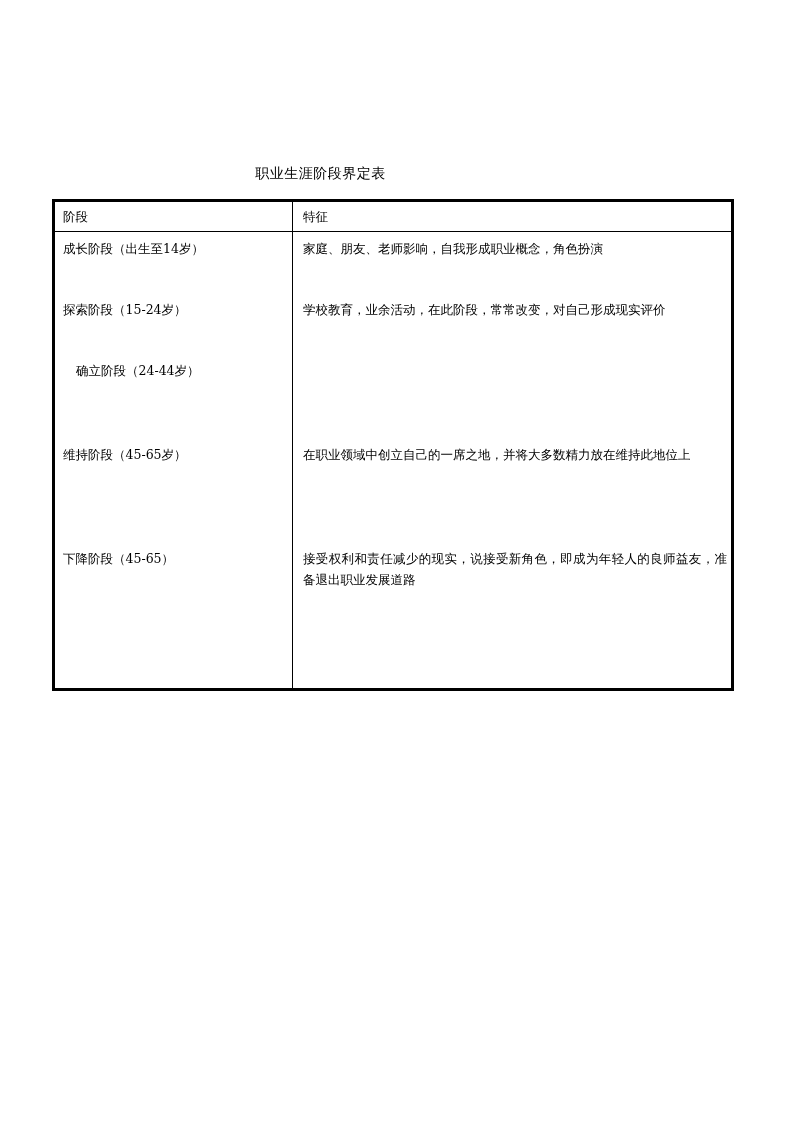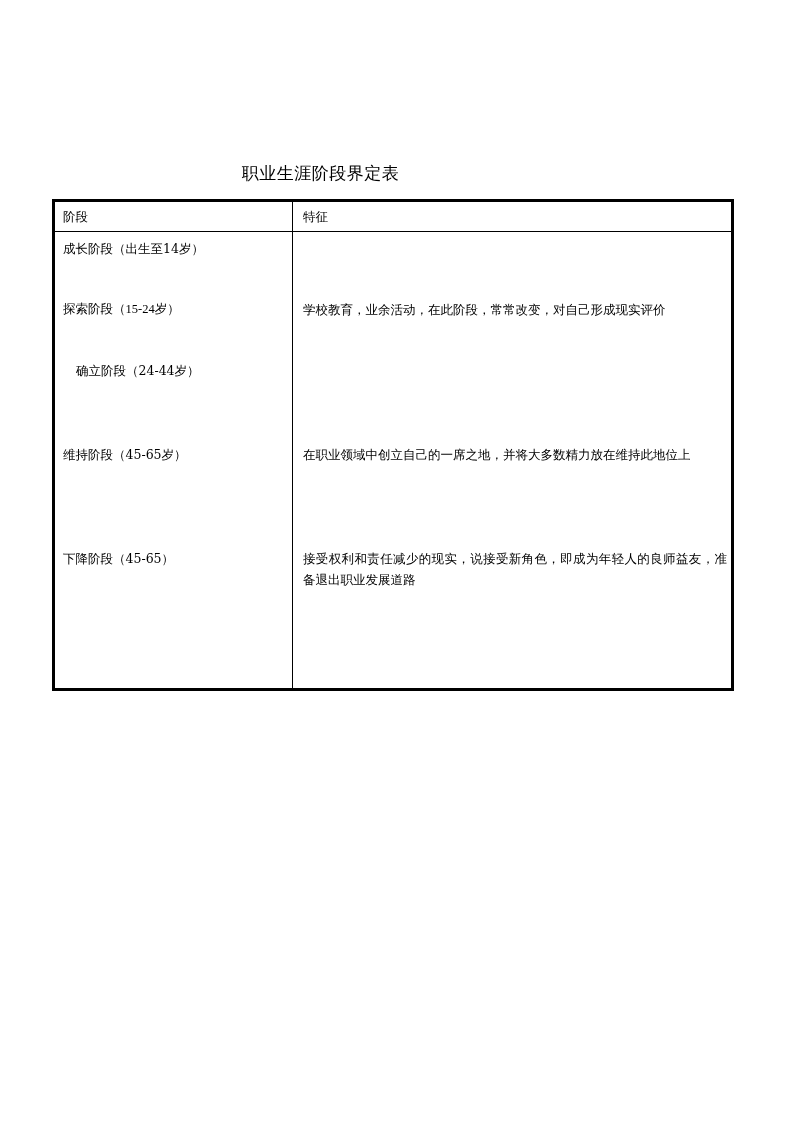--- a/index.html
+++ b/index.html
@@ -14,21 +14,21 @@
       font-family: "DejaVu Serif", "Liberation Serif", serif;
       color: #000000;
       overflow: hidden;
     }
     .doc-title {
       position: absolute;
       top: 161px;
       left: 0;
       width: 641px;
       text-align: center;
-      font-size: 17px;
+      font-size: 14px;
       line-height: 24px;
       letter-spacing: 0.5px;
     }
     .table-wrap {
       position: absolute;
       left: 52px;
       top: 199px;
       width: 682px;
       height: 492px;
       box-sizing: border-box;
@@ -72,22 +72,23 @@
 <div class="doc-title">职业生涯阶段界定表</div>
 
 <div class="table-wrap">
   <div class="col-divider"></div>
   <div class="header-divider"></div>
 
   <div class="cell stage" style="top:4px;">阶段</div>
   <div class="cell feature" style="top:4px;">特征</div>
 
   <div class="cell stage" style="top:36px;">成长阶段（出生至14岁）</div>
+  <div class="cell feature" style="top:36px;">家庭、朋友、老师影响，自我形成职业概念，角色扮演</div>
 
-  <div class="cell stage" style="top:97px;font-family:Liberation Serif, serif;">探索阶段（15-24岁）</div>
+  <div class="cell stage" style="top:97px;">探索阶段（15-24岁）</div>
   <div class="cell feature" style="top:97px;">学校教育，业余活动，在此阶段，常常改变，对自己形成现实评价</div>
 
   <div class="cell stage" style="top:158px;margin-left:13px;">确立阶段（24-44岁）</div>
 
   <div class="cell stage" style="top:242px;">维持阶段（45-65岁）</div>
   <div class="cell feature" style="top:242px;">在职业领域中创立自己的一席之地，并将大多数精力放在维持此地位上</div>
 
   <div class="cell stage" style="top:346px;">下降阶段（45-65）</div>
   <div class="cell feature" style="top:346px;">接受权利和责任减少的现实，说接受新角色，即成为年轻人的良师益友，准备退出职业发展道路</div>
 </div>

